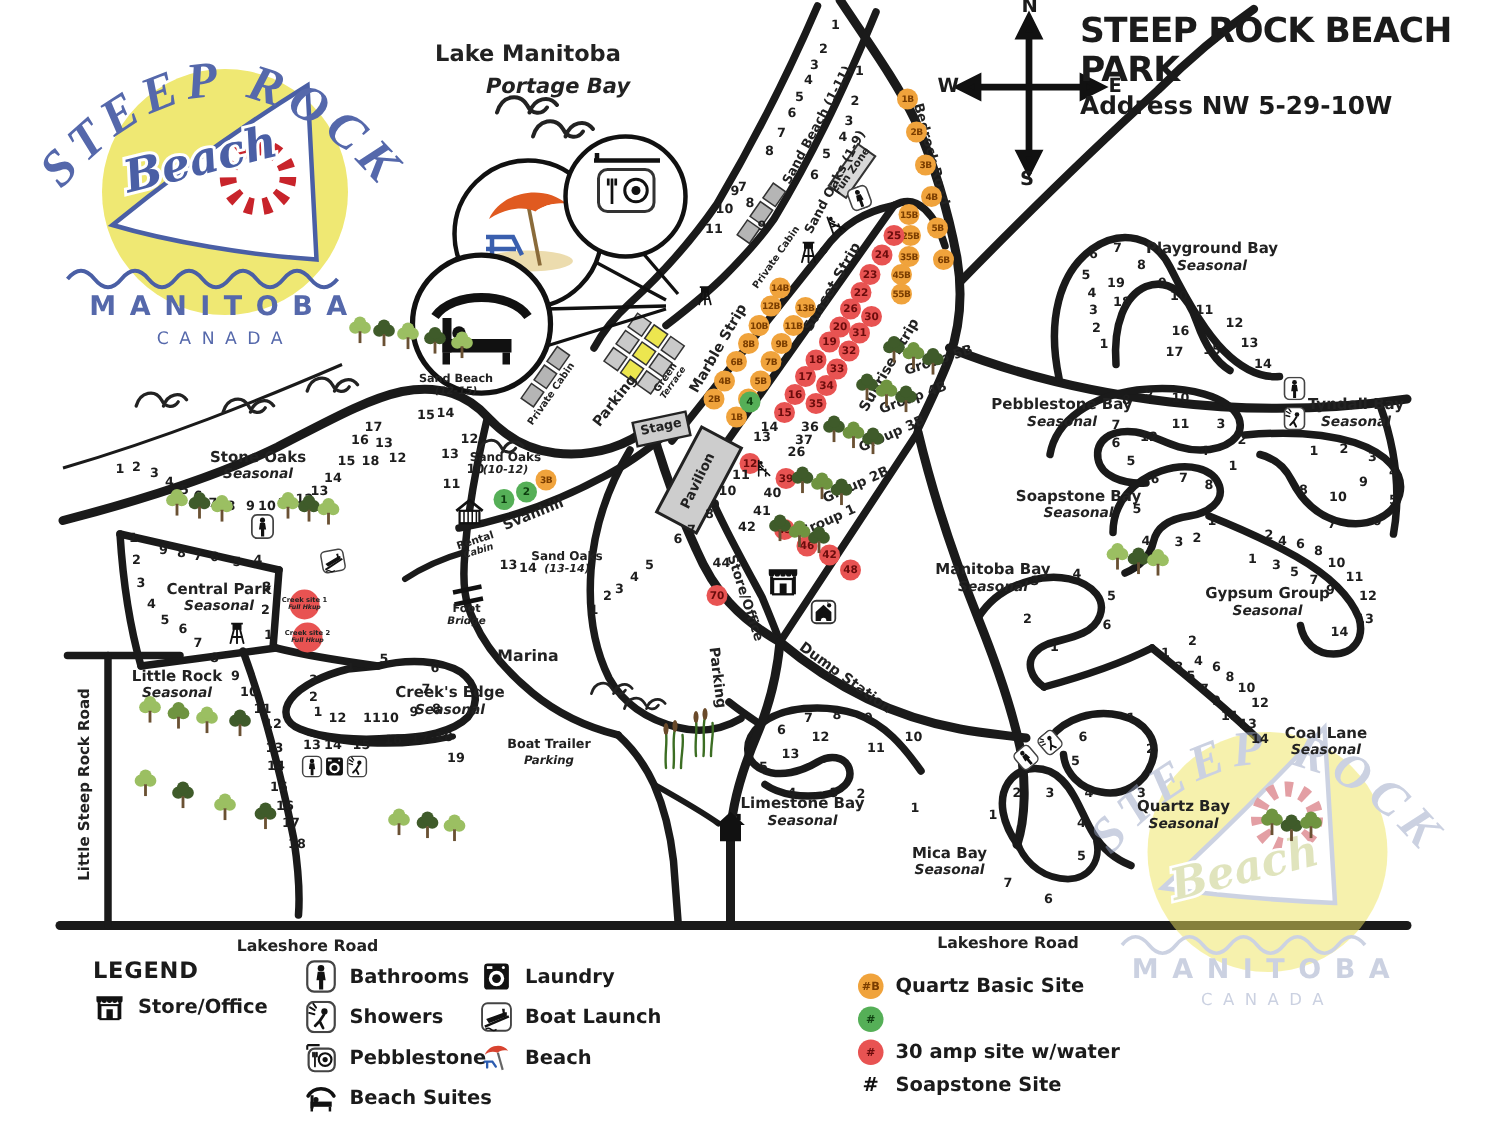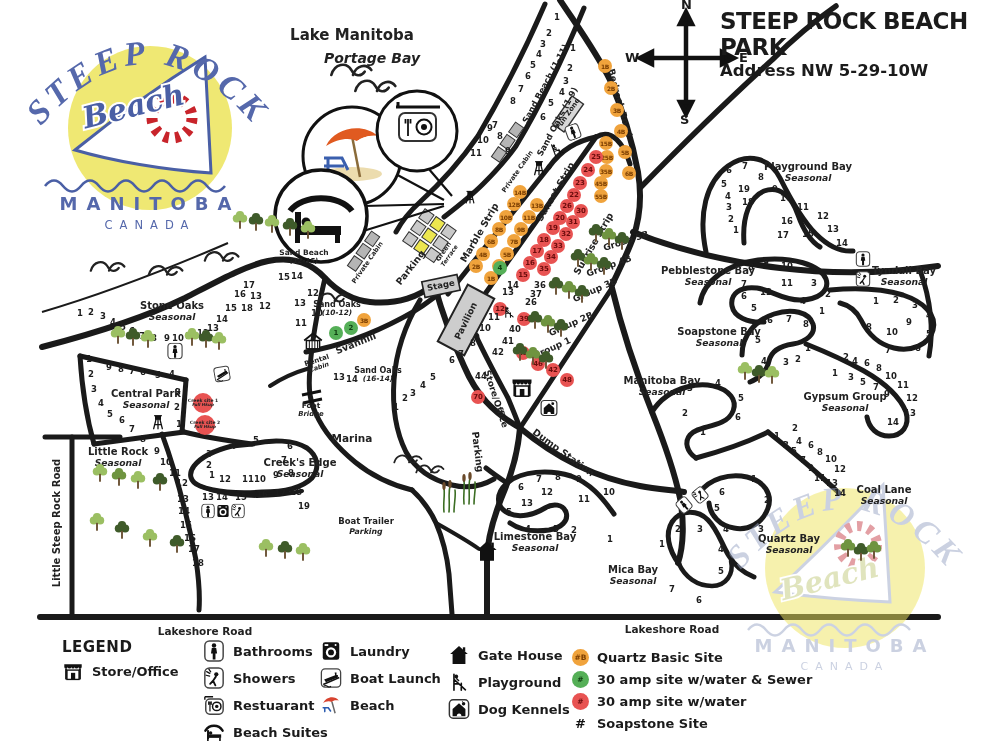--- a/index.html
+++ b/index.html
@@ -339,37 +339,37 @@
       <div class="area" style="left: 304px; top: 257px; font-size: 7.5px; transform: translate(-50%, -50%) rotate(0deg);">
         <div>Sand Beach</div>
         <div class="sub">(12-15)</div>
       </div>
       <div class="area" style="left: 337px; top: 309px; font-size: 8px; transform: translate(-50%, -50%) rotate(0deg);">
         <div>Sand Oaks</div>
         <div class="sub">(10-12)</div>
       </div>
       <div class="area" style="left: 378px; top: 375px; font-size: 8px; transform: translate(-50%, -50%) rotate(0deg);">
         <div>Sand Oaks</div>
-        <div class="sub">(16-14)</div>
+        <div class="sub">(13-14)</div>
       </div>
       <div class="area" style="left: 356px; top: 344px; font-size: 9.5px; transform: translate(-50%, -50%) rotate(-22deg);">
         <div>Svanhill</div>
       </div>
       <div class="area" style="left: 318px; top: 364px; font-size: 7px; transform: translate(-50%, -50%) rotate(-18deg);">
         <div>Rental</div>
         <div class="sub">Cabin</div>
       </div>
       <div class="area" style="left: 311px; top: 410px; font-size: 7.5px; transform: translate(-50%, -50%) rotate(0deg);">
         <div>Foot</div>
         <div class="sub">Bridge</div>
       </div>
       <div class="area" style="left: 352px; top: 438px; font-size: 10.5px; transform: translate(-50%, -50%) rotate(0deg);">
         <div>Marina</div>
       </div>
-      <div class="area" style="left: 366px; top: 526px; font-size: 8.5px; transform: translate(-50%, -50%) rotate(0deg);">
+      <div class="area" style="left: 366px; top: 502px; font-size: 8.5px; transform: translate(-50%, -50%) rotate(0deg);">
         <div>Boat Trailer</div>
         <div class="sub">Parking</div>
       </div>
       <div class="area" style="left: 546px; top: 84px; font-size: 8.5px; transform: translate(-50%, -50%) rotate(-62deg);">
         <div>Sand Beach (1-11)</div>
       </div>
       <div class="area" style="left: 558px; top: 122px; font-size: 8.5px; transform: translate(-50%, -50%) rotate(-62deg);">
         <div>Sand Oaks (1-9)</div>
       </div>
       <div class="area" style="left: 620px; top: 103px; font-size: 9px; transform: translate(-50%, -50%) rotate(75deg);">
@@ -1104,21 +1104,21 @@
             </svg>
           </div>
           <div class="llab">Showers</div>
         </div>
         <div class="lrow">
           <div class="lic">
             <svg width="22" height="22" viewBox="0 0 24 24">
               <use href="#icon-restaurant"></use>
             </svg>
           </div>
-          <div class="llab">Restuarant</div>
+          <div class="llab">Pebblestone</div>
         </div>
         <div class="lrow">
           <div class="lic">
             <svg width="22" height="22" viewBox="0 0 24 24">
               <use href="#icon-beach-suites"></use>
             </svg>
           </div>
           <div class="llab">Beach Suites</div>
         </div>
       </div>
@@ -1141,54 +1141,27 @@
         </div>
         <div class="lrow">
           <div class="lic">
             <svg width="22" height="22" viewBox="0 0 24 24">
               <use href="#icon-beach"></use>
             </svg>
           </div>
           <div class="llab">Beach</div>
         </div>
       </div>
-  <div class="lcol" id="lcol4" style="left:448px;top:14px">
-        <div class="lrow">
-          <div class="lic">
-            <svg width="22" height="22" viewBox="0 0 24 24">
-              <use href="#icon-gatehouse"></use>
-            </svg>
-          </div>
-          <div class="llab">Gate House</div>
-        </div>
-        <div class="lrow">
-          <div class="lic">
-            <svg width="22" height="22" viewBox="0 0 24 24">
-              <use href="#icon-playground"></use>
-            </svg>
-          </div>
-          <div class="llab">Playground</div>
-        </div>
-        <div class="lrow">
-          <div class="lic">
-            <svg width="22" height="22" viewBox="0 0 24 24">
-              <use href="#icon-dog-kennels"></use>
-            </svg>
-          </div>
-          <div class="llab">Dog Kennels</div>
-        </div>
-      </div>
   <div class="lcol" id="lcol5" style="left:572px;top:18px">
         <div class="stype">
           <div class="sdot basic">#B</div>
           <div class="llab">Quartz Basic Site</div>
         </div>
         <div class="stype">
           <div class="sdot sewer">#</div>
-          <div class="llab">30 amp site w/water &amp; Sewer</div>
         </div>
         <div class="stype">
           <div class="sdot water">#</div>
           <div class="llab">30 amp site w/water</div>
         </div>
         <div class="stype">
           <div class="sdot seasonal">#</div>
           <div class="llab">Soapstone Site</div>
         </div>
       </div>

